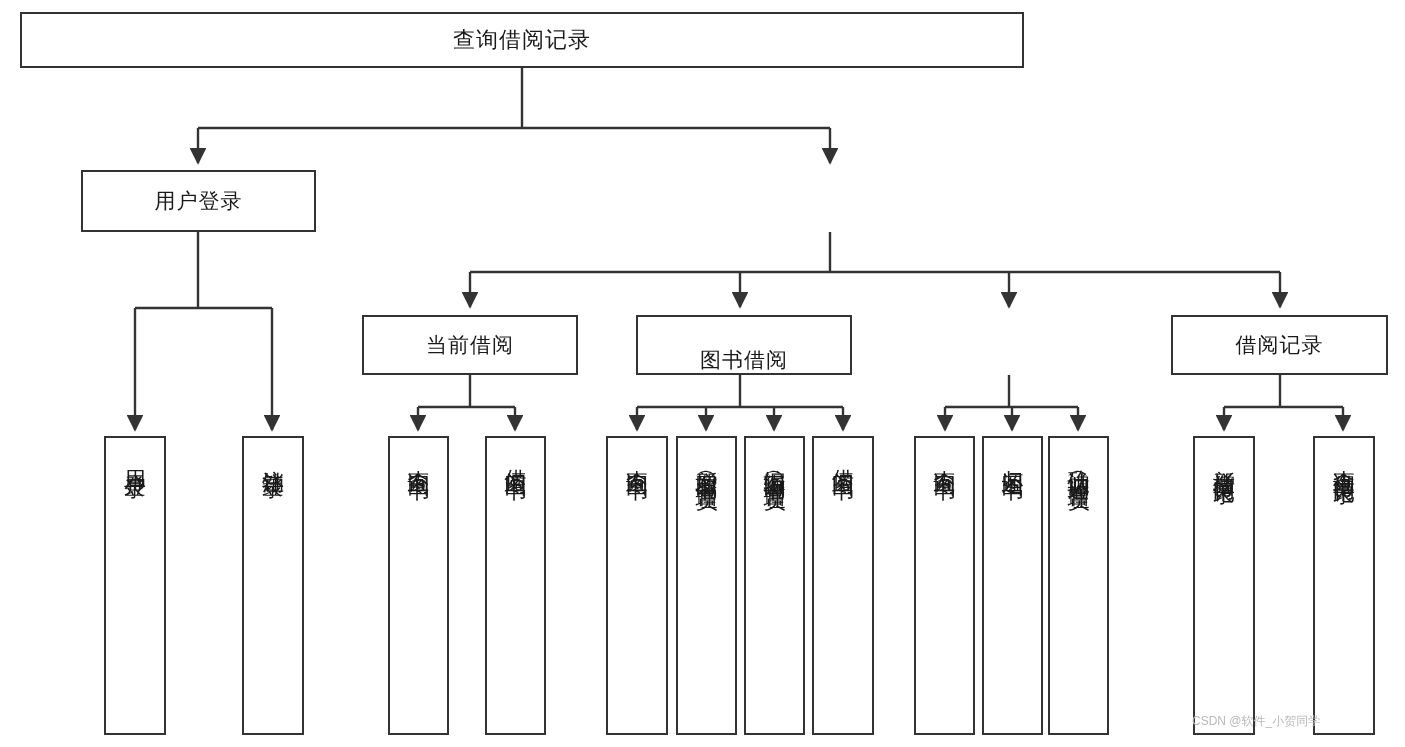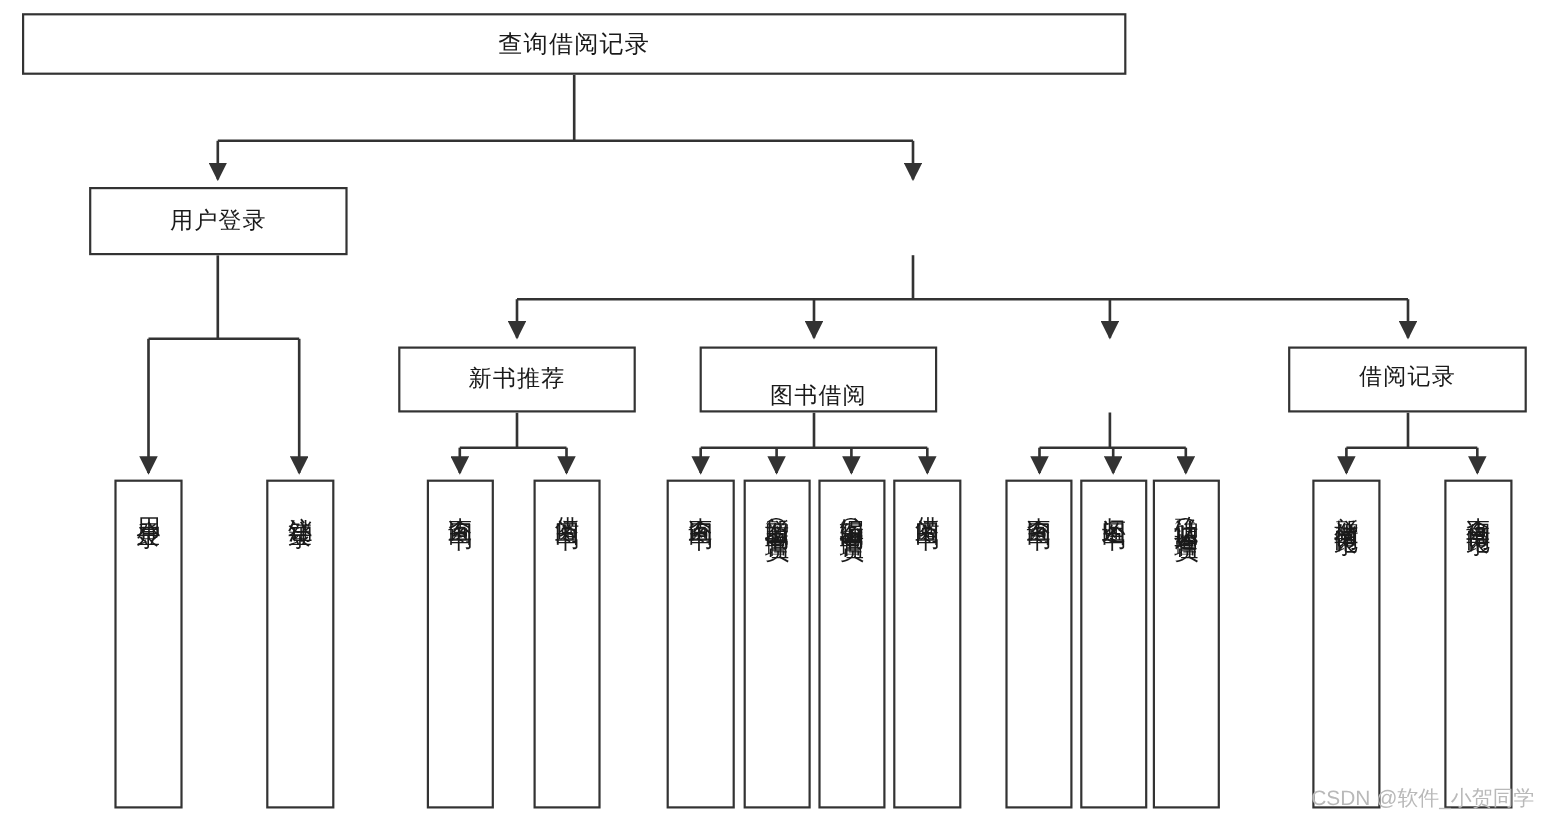--- a/index.html
+++ b/index.html
@@ -57,21 +57,21 @@
     text-orientation: upright;
     font-size: 22px;
     letter-spacing: 3px;
     line-height: 1;
     white-space: nowrap;
   }
   #watermark {
     position: absolute;
     left: 1192px;
     top: 713px;
-    font-size: 19px;
+    font-size: 12px;
     color: #b9b9b9;
     white-space: nowrap;
     font-family: "Liberation Sans", "DejaVu Sans", sans-serif;
   }
 </style>
 </head>
 <body>
 
 <div id="canvas">
 
@@ -127,26 +127,26 @@
 
   <div class="node root horiz" style="left:20px; top:12px; width:1004px; height:56px;">
     <span class="label">查询借阅记录</span>
   </div>
 
   <div class="node horiz" style="left:81px; top:170px; width:235px; height:62px;">
     <span class="label">用户登录</span>
   </div>
 
   <div class="node horiz" style="left:362px; top:315px; width:216px; height:60px;">
-    <span class="label">新书推荐</span>
+    <span class="label">当前借阅</span>
   </div>
   <div class="node horiz" style="left:636px; top:315px; width:216px; height:60px;align-items:flex-end;">
     <span class="label">图书借阅</span>
   </div>
-  <div class="node horiz" style="left:1171px; top:315px; width:217px; height:60px;font-family:Liberation Mono, monospace;">
+  <div class="node horiz" style="left:1171px; top:315px; width:217px; height:60px;">
     <span class="label">借阅记录</span>
   </div>
 
   <div class="node vert" style="left:104px; top:436px; width:62px; height:299px;">
     <span class="label">用户登录</span>
   </div>
   <div class="node vert" style="left:242px; top:436px; width:62px; height:299px;">
     <span class="label">注销登录</span>
   </div>
 

